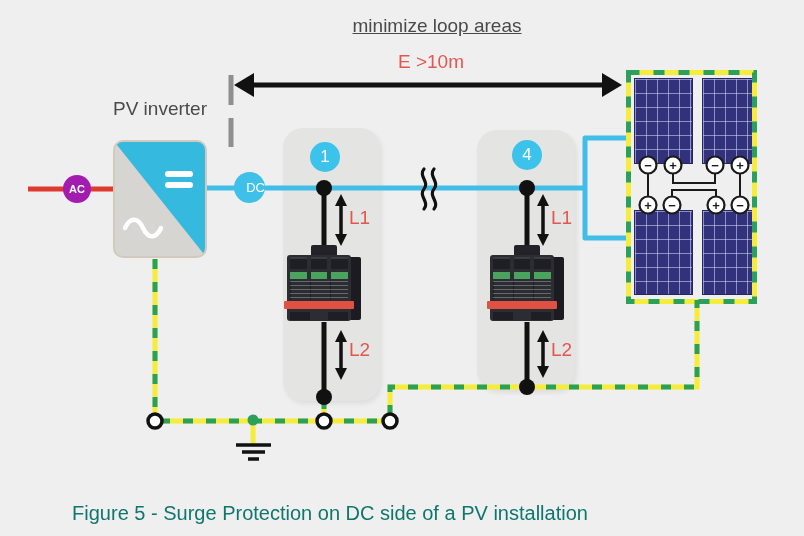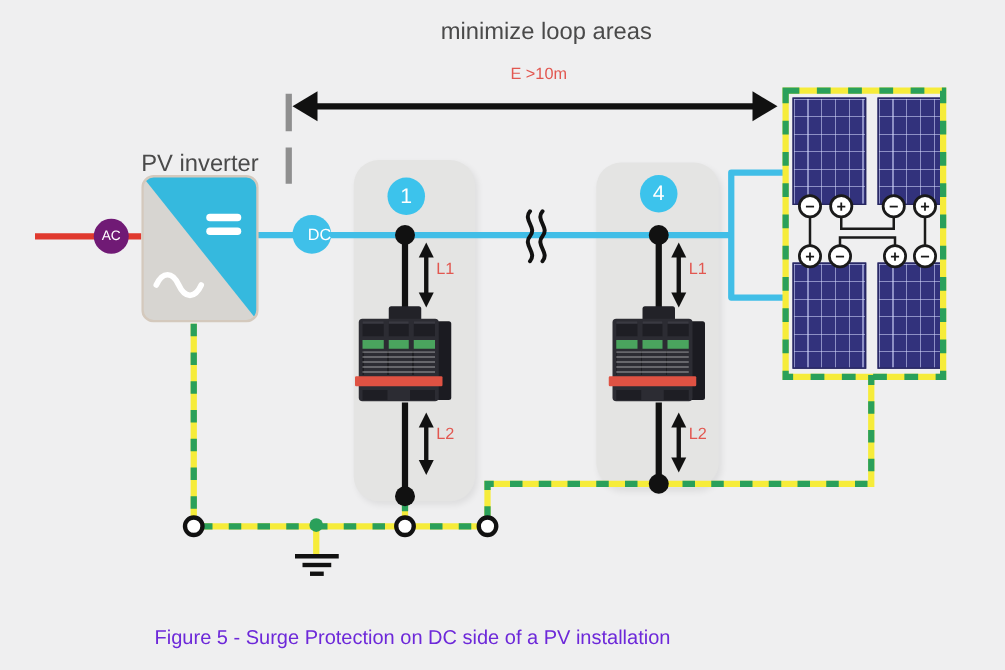--- a/index.html
+++ b/index.html
@@ -2,28 +2,28 @@
 <html><head>
 <meta charset="utf-8">
 <style>
   html,body{margin:0;padding:0;background:#efeff0;}
   #canvas{
     position:relative;width:804px;height:536px;overflow:hidden;
     background:#efeff0;font-family:"Liberation Sans", sans-serif;
   }
   .abs{position:absolute;}
   .label{color:#4a4a4a;font-size:19px;text-align:center;white-space:nowrap;}
-  .red-label{color:#e25750;font-size:13px;font-weight:bold;white-space:nowrap;}
-  .caption{left:0;top:502px;width:660px;text-align:center;color:#6d28d9;font-size:16px;}
+  .red-label{color:#e25750;font-size:19px;font-weight:bold;white-space:nowrap;}
+  .caption{left:0;top:502px;width:660px;text-align:center;color:#0f766e;font-size:20px;}
   .spd-panel{background:#e4e4e3;border-radius:20px;box-shadow:2px 3px 5px rgba(0,0,0,0.07);}
   .badge{width:30px;height:30px;border-radius:50%;background:#3cc3ec;color:#fff;
          font-size:17px;line-height:30px;text-align:center;}
   .node-circle{border-radius:50%;color:#fff;text-align:center;}
-  .ac{left:75px;top:175px;width:28px;height:28px;background:#701a75;font-size:11px;
-      font-weight:normal;line-height:28px;}
+  .ac{left:63px;top:175px;width:28px;height:28px;background:#a21caf;font-size:11px;
+      font-weight:bold;line-height:28px;}
   .dc{left:234px;top:172px;width:31px;height:31px;background:#3fc0e9;font-size:13px;
       line-height:31px;text-align:right;}
   .solar-panel{
     background-color:#32327c;
     background-image:
       repeating-linear-gradient(to right, rgba(215,220,255,0.55) 0 1px, transparent 1px 11px),
       repeating-linear-gradient(to bottom, rgba(215,220,255,0.55) 0 1px, transparent 1px 14px);
     border:1px solid #26265e;
   }
   
@@ -235,22 +235,22 @@
         </div>
     </div>
   </div>
 
   <div class="abs node-circle ac">AC</div>
   <div class="abs node-circle dc">DC</div>
 
   <div class="abs badge" style="left:310px;top:142px;">1</div>
   <div class="abs badge" style="left:512px;top:140px;">4</div>
 
-  <div class="abs label" style="left:85px;top:98px;width:150px;margin-top:23px;">PV inverter</div>
-  <div class="abs label" style="left:312px;top:15px;width:250px;">minimize loop areas</div>
+  <div class="abs label" style="left:85px;top:98px;width:150px;">PV inverter</div>
+  <div class="abs label" style="left:312px;top:15px;width:250px;text-decoration:underline;">minimize loop areas</div>
   <div class="abs red-label" style="left:356px;top:51px;width:150px;text-align:center;font-weight:normal;">E &gt;10m</div>
 
   <div class="abs red-label" style="left:349px;top:207px;font-weight:normal;">L1</div>
   <div class="abs red-label" style="left:349px;top:339px;font-weight:normal;">L2</div>
   <div class="abs red-label" style="left:551px;top:207px;font-weight:normal;">L1</div>
   <div class="abs red-label" style="left:551px;top:339px;font-weight:normal;">L2</div>
 
   <div class="abs caption">Figure 5 - Surge Protection on DC side of a PV installation</div>
 
 </div>

